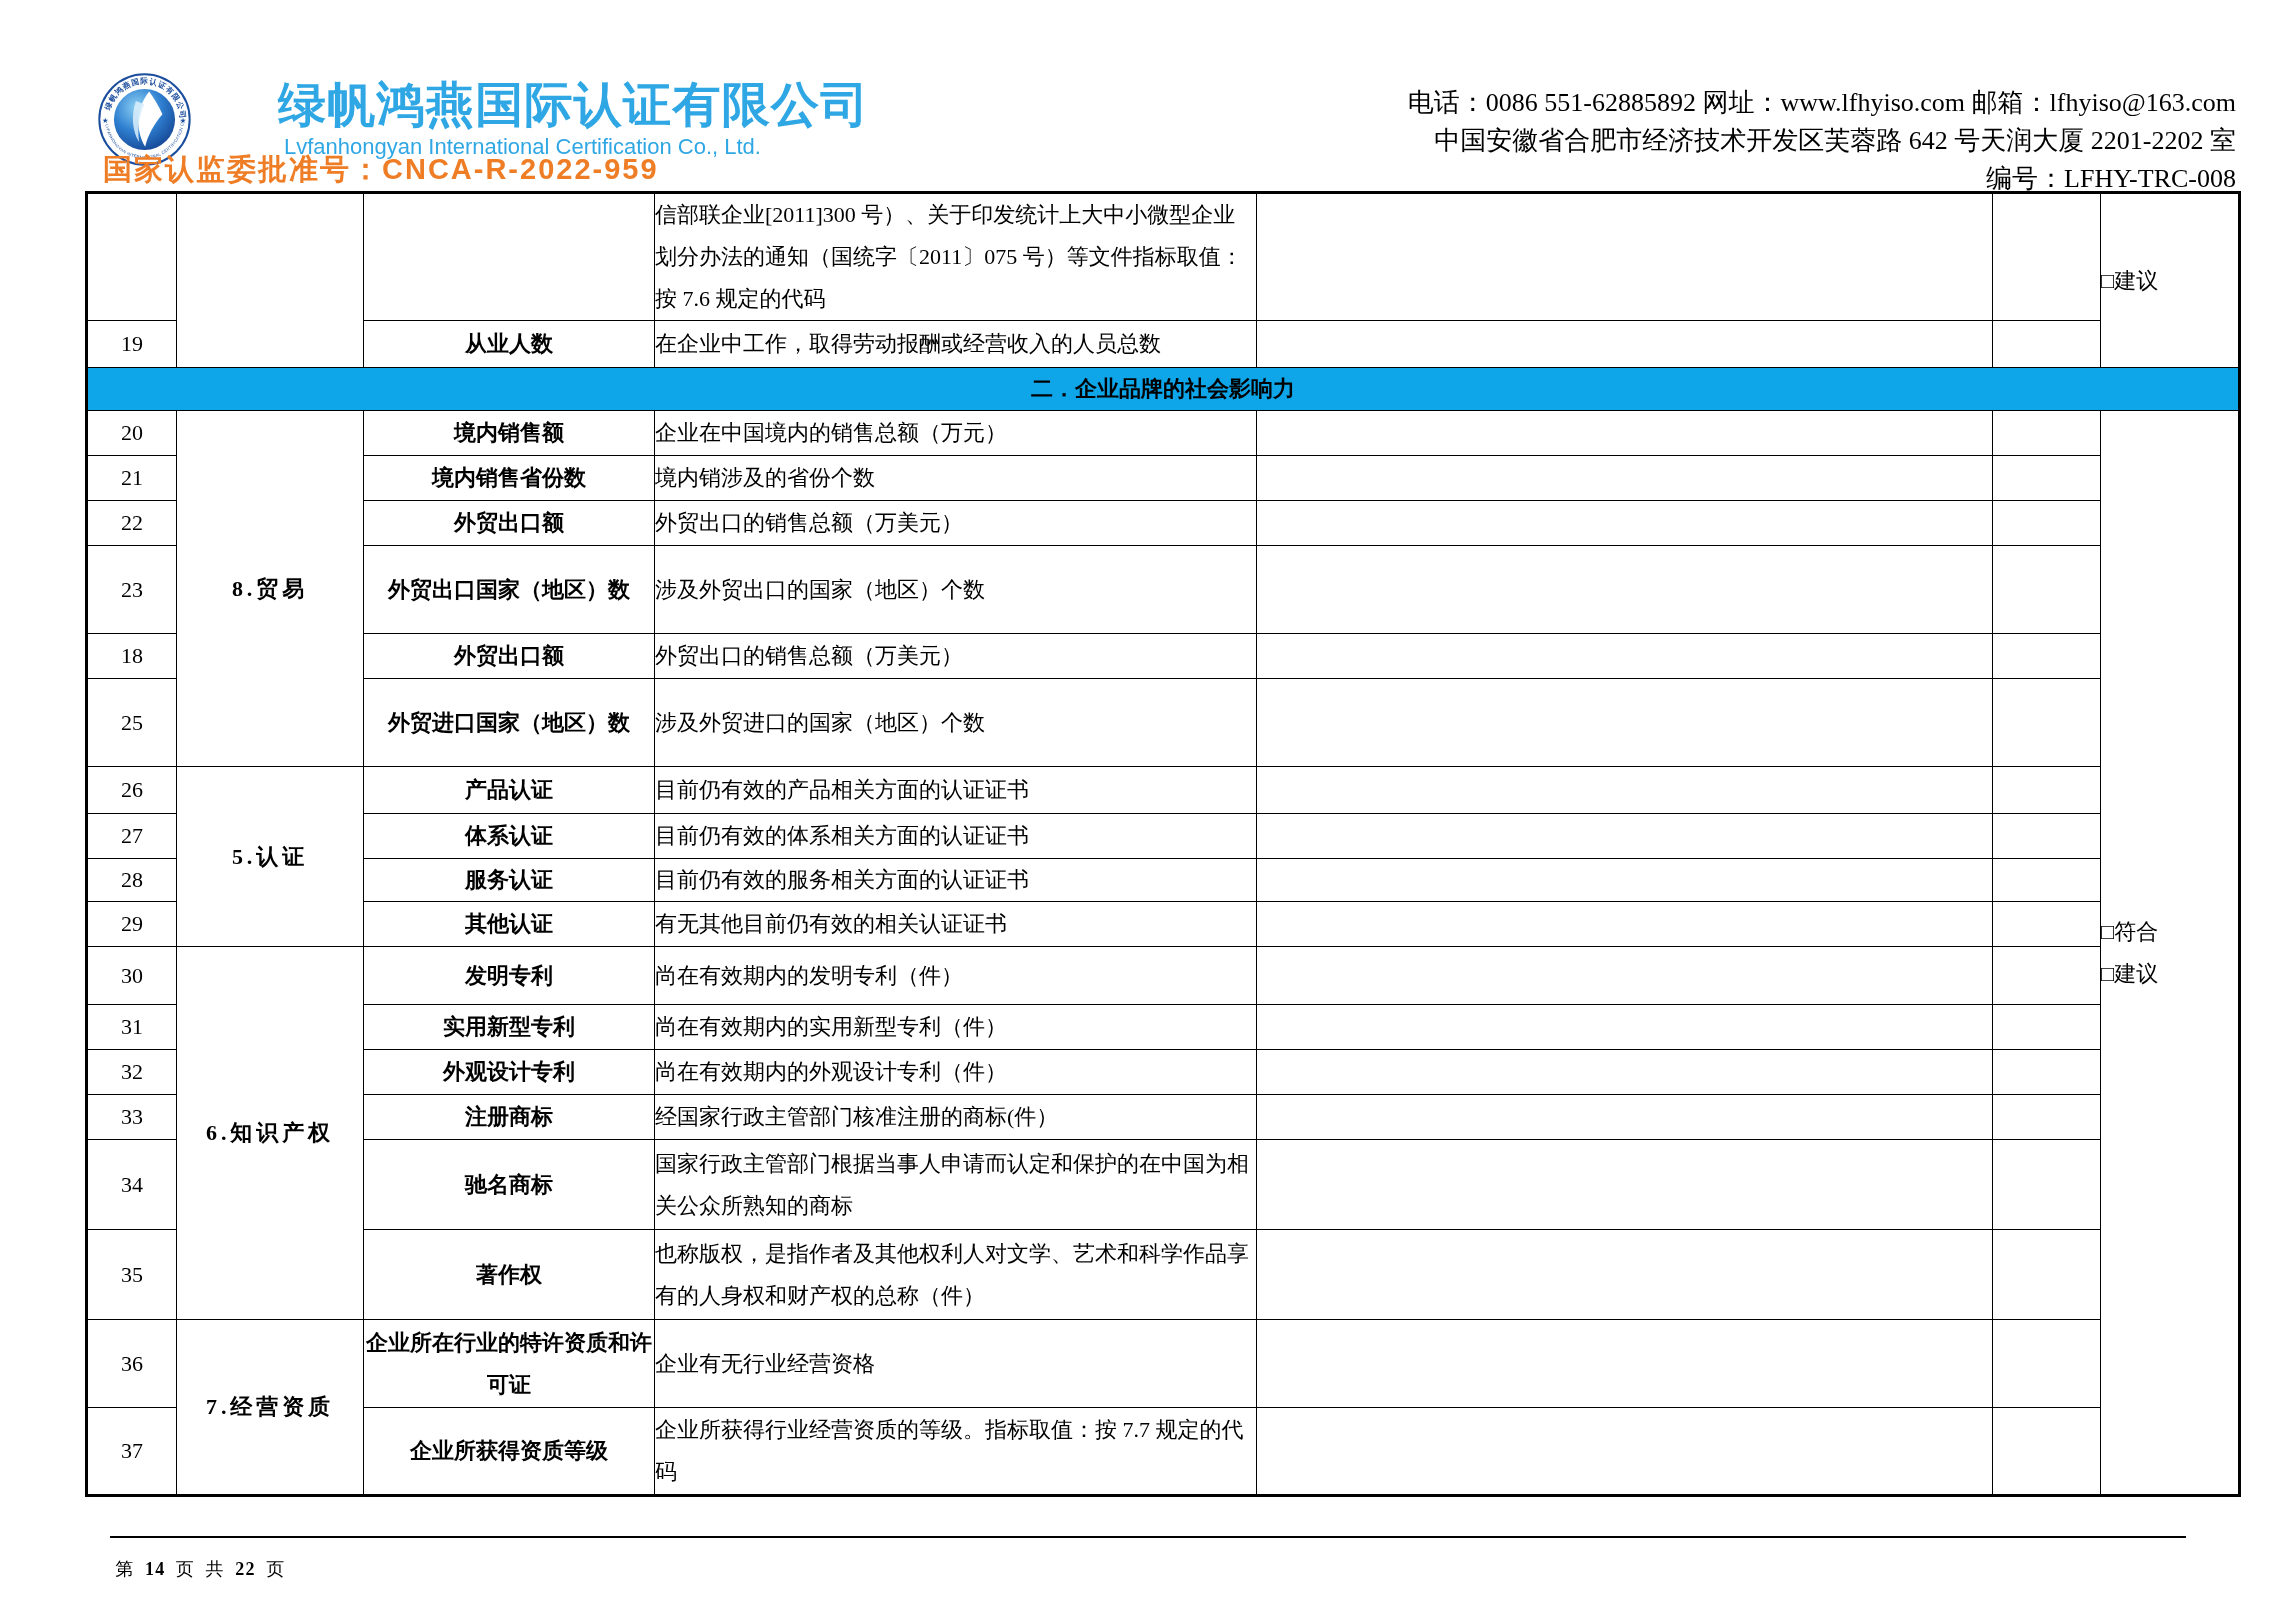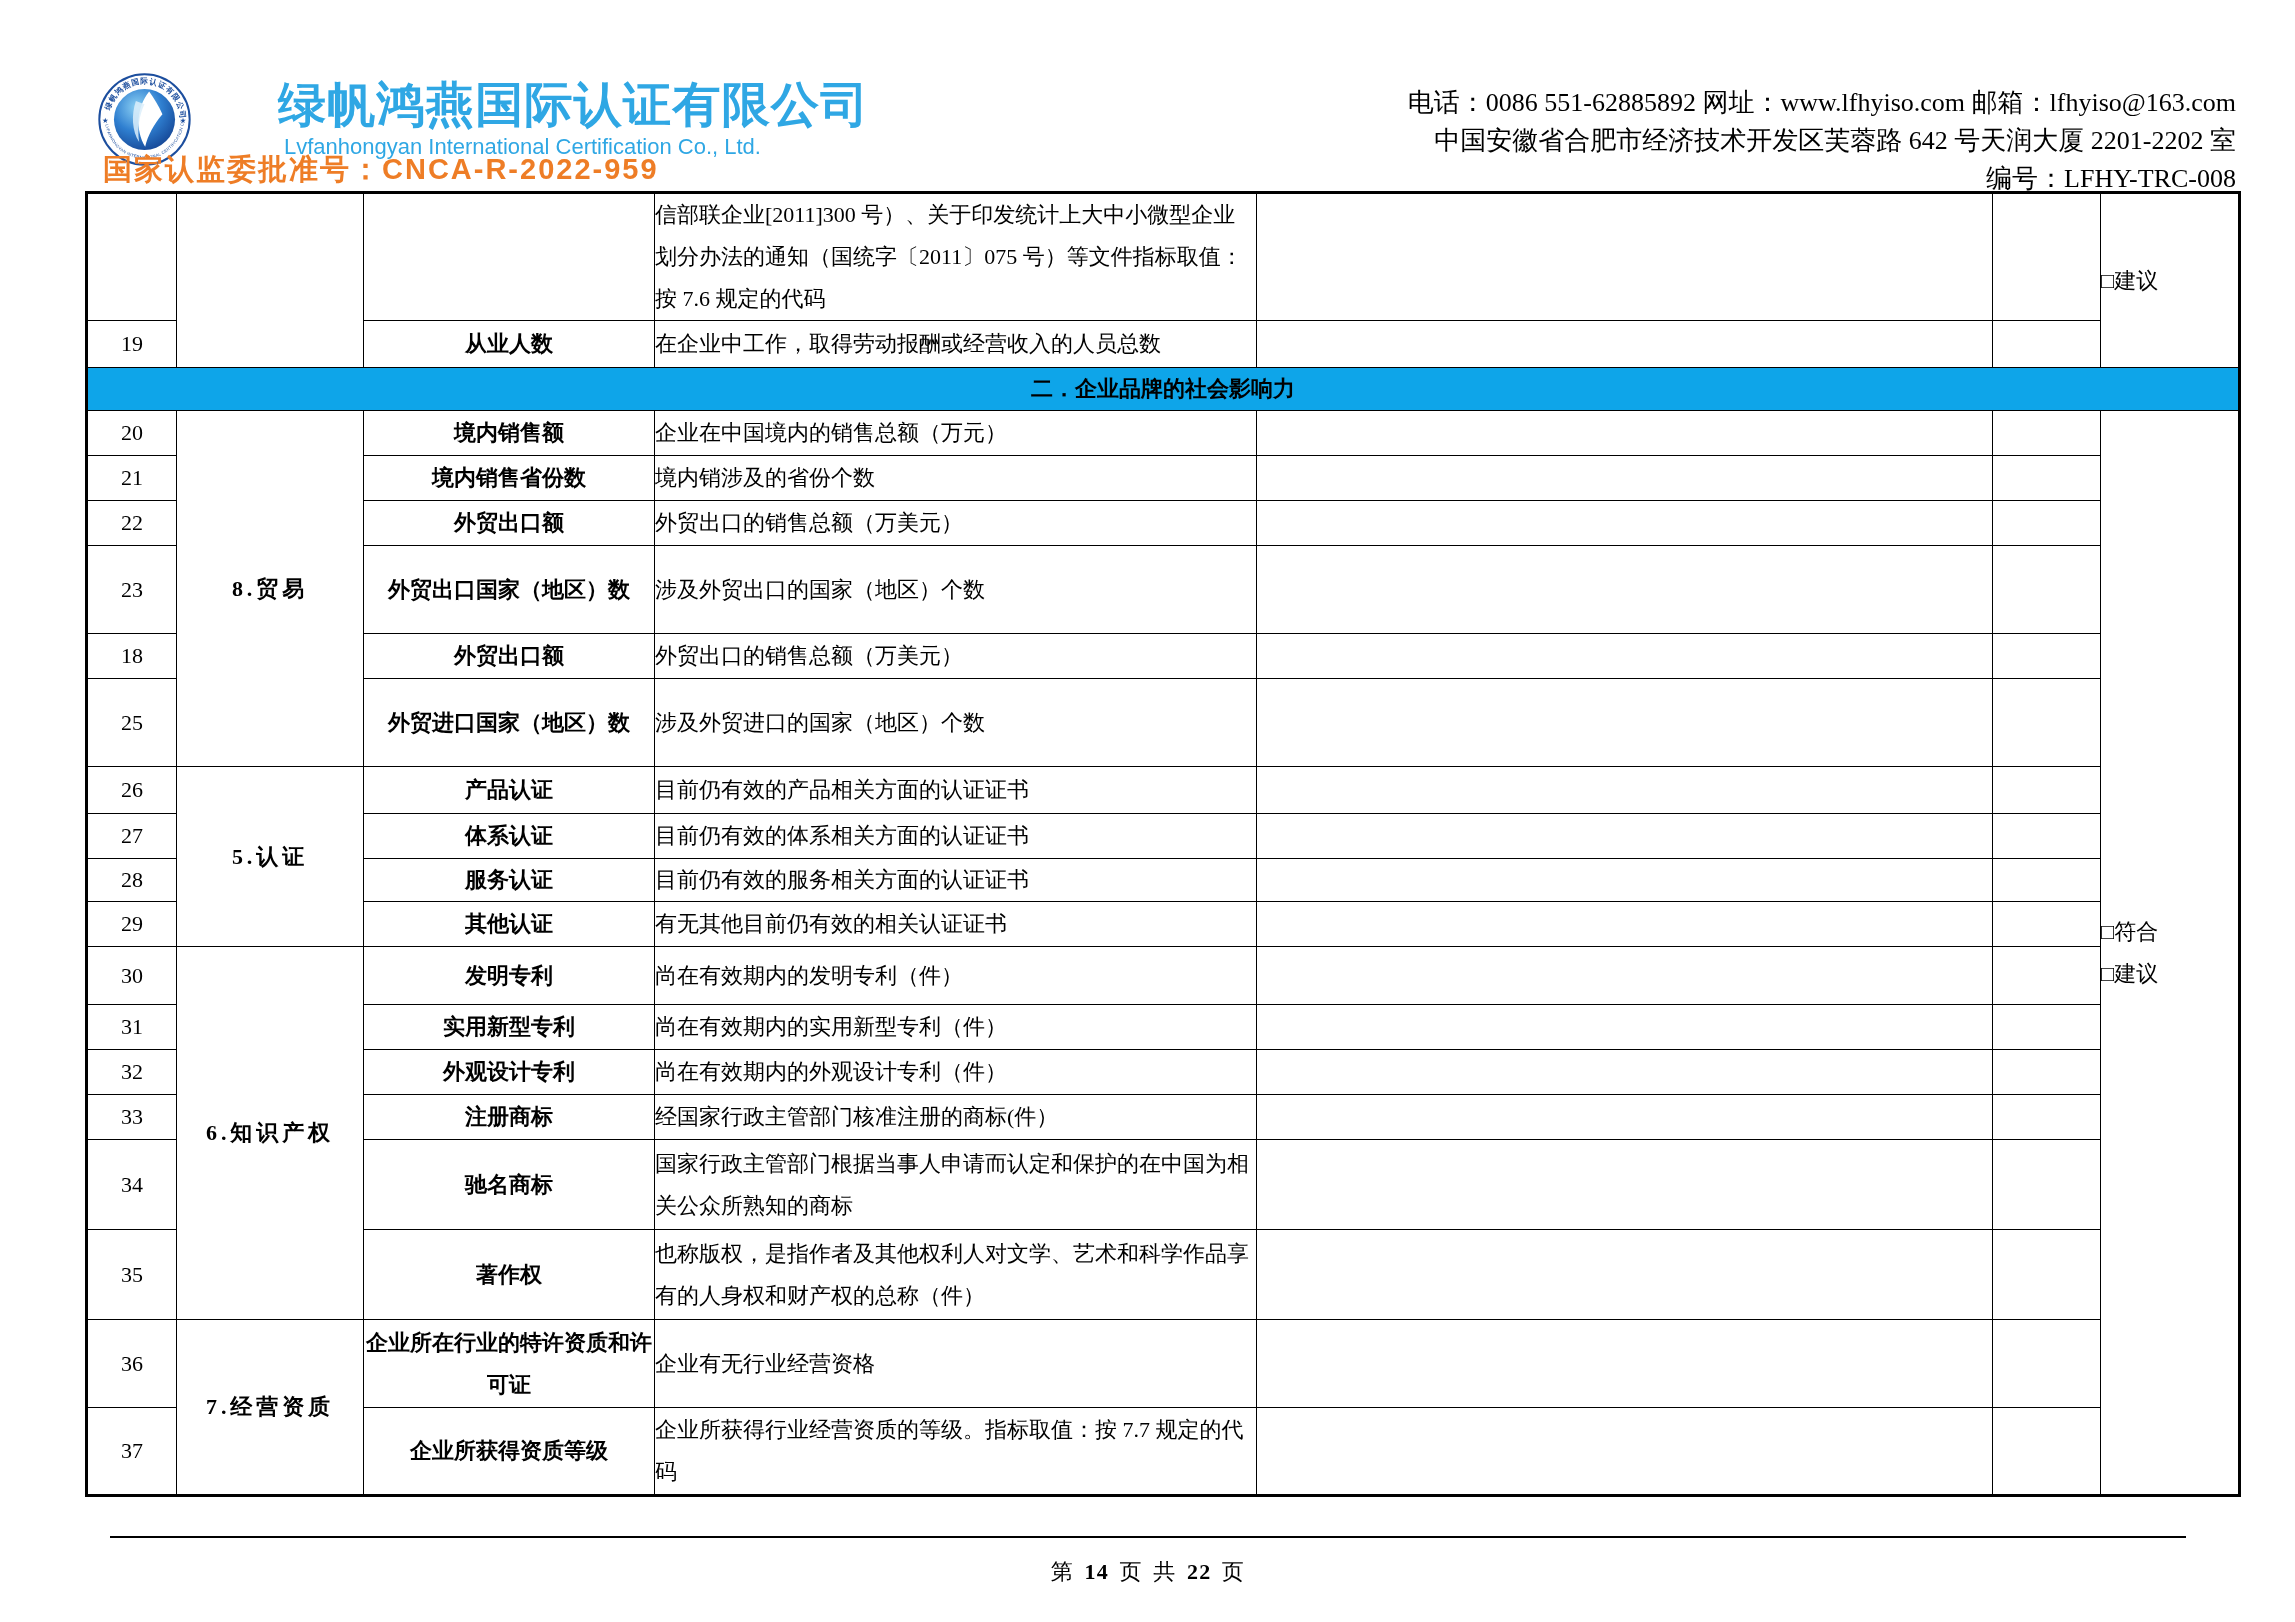--- a/index.html
+++ b/index.html
@@ -57,21 +57,21 @@
     text-align:center;font-weight:700;font-size:24px;
   }
   td.marks{vertical-align:middle;padding-left:17px;font-size:23.6px;line-height:43px;}
   td.marks-top{vertical-align:top;padding:10.5px 0 0 18.3px;font-size:23.6px;}
   td.cont-desc{padding:6.5px 3.9px 6.5px 7.9px;line-height:46px;}
   .chk{cursor:default;}
   
   #footer-rule{position:absolute;left:110px;top:1536px;width:2076px;border-top:2px solid #000;}
   #page-num{
     position:absolute;left:110px;top:1557px;width:2076px;
-    text-align:center;font-size:22px;letter-spacing:1.3px;white-space:nowrap;
+    text-align:left;font-size:18px;letter-spacing:1.3px;white-space:nowrap;
   }
   #page-num .num{font-weight:700;font-family:"Liberation Serif","DejaVu Serif",serif;}
   #page-num span{margin:0 5.2px;}
 </style>
 </head>
 <body>
 
 <div id="page">
 
   <svg id="logo-seal" viewBox="0 0 140 140">

